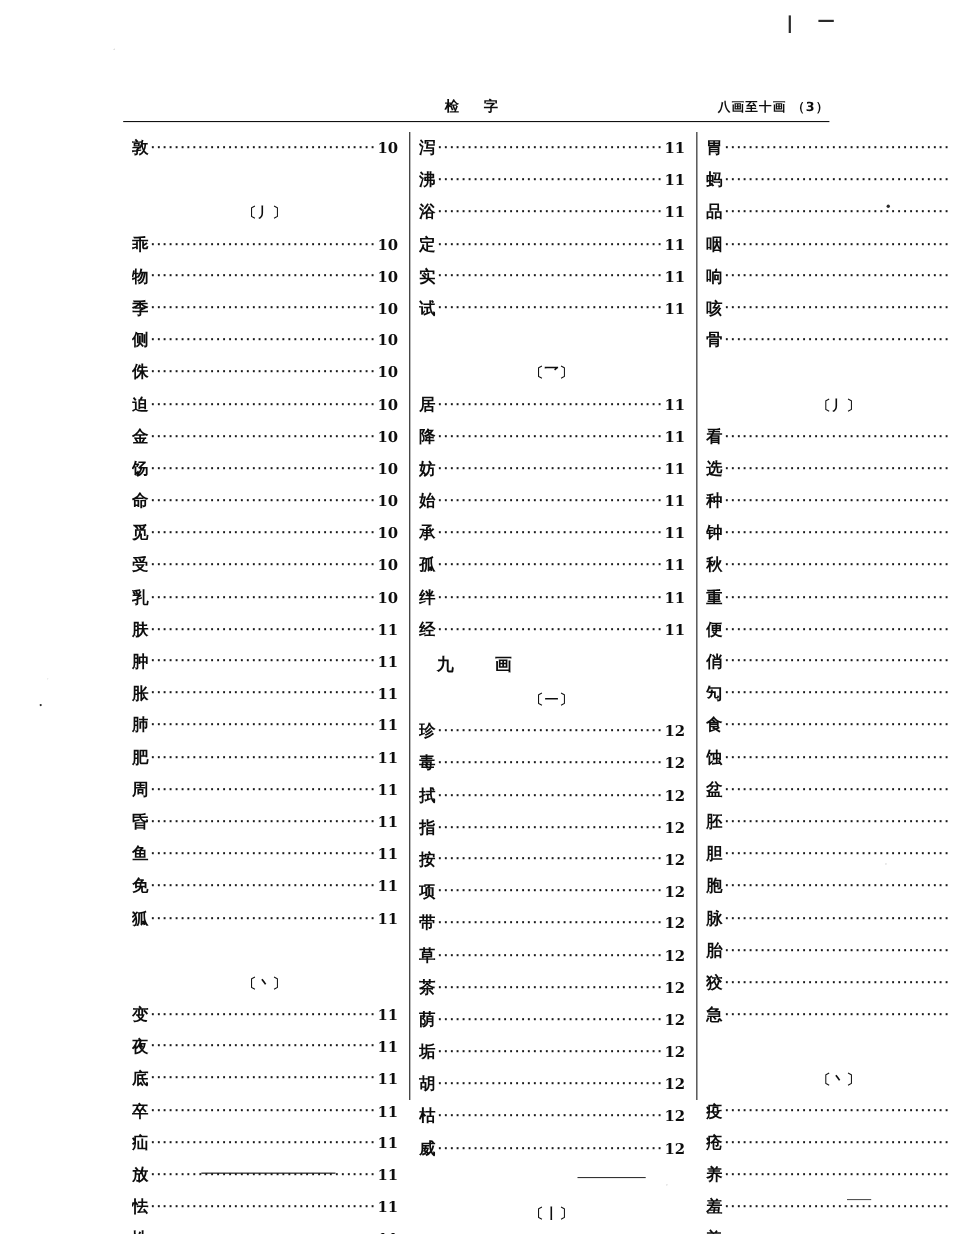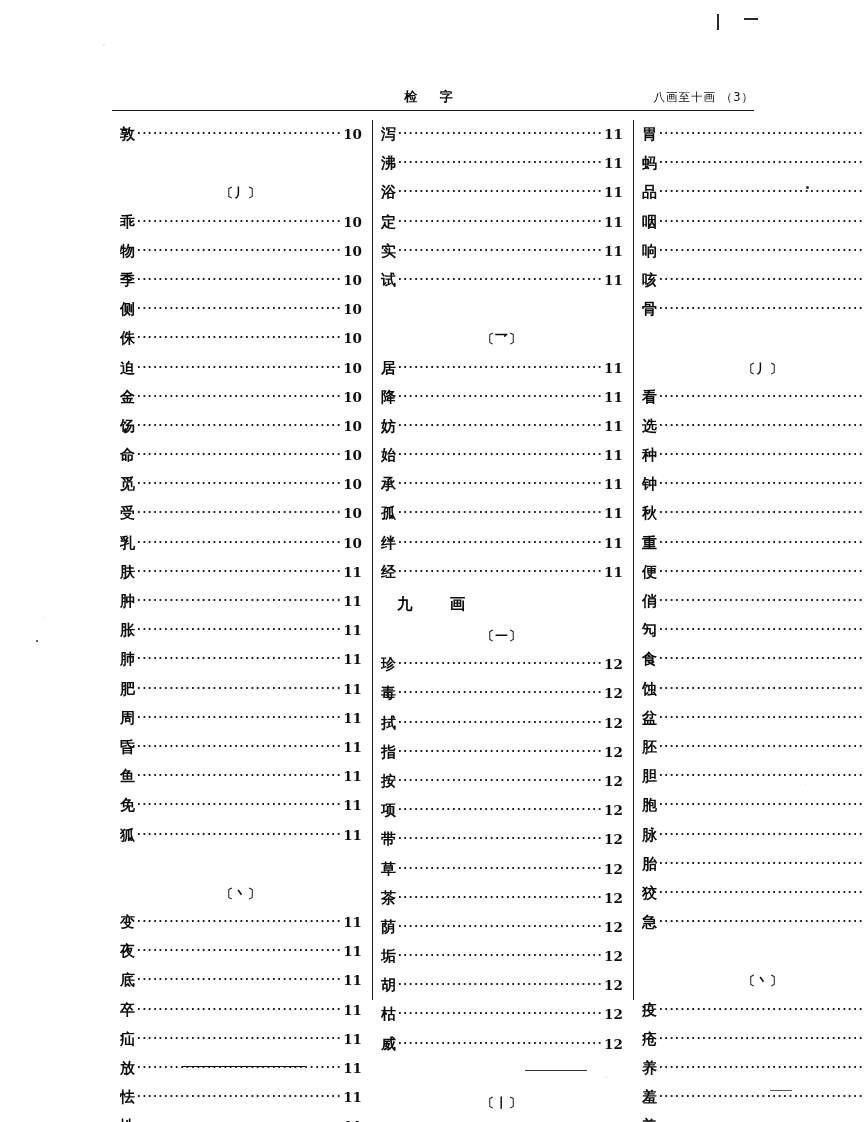--- a/index.html
+++ b/index.html
@@ -55,21 +55,21 @@
     letter-spacing: 9px;
     white-space: nowrap;
     font-family: "DejaVu Sans", "Liberation Sans", sans-serif;
     text-align: center;
   }
   .runhead-right {
     position: absolute;
     right: 0px;
     top: 2px;
     font-size: 11.5px;
-    font-weight: normal;
+    font-weight: bold;
     letter-spacing: 1px;
     white-space: nowrap;
   }
   .runhead-rule {
     position: absolute;
     left: 0;
     top: 22px;
     width: 642px;
     height: 0;
     border-top: 1.4px solid #111;

